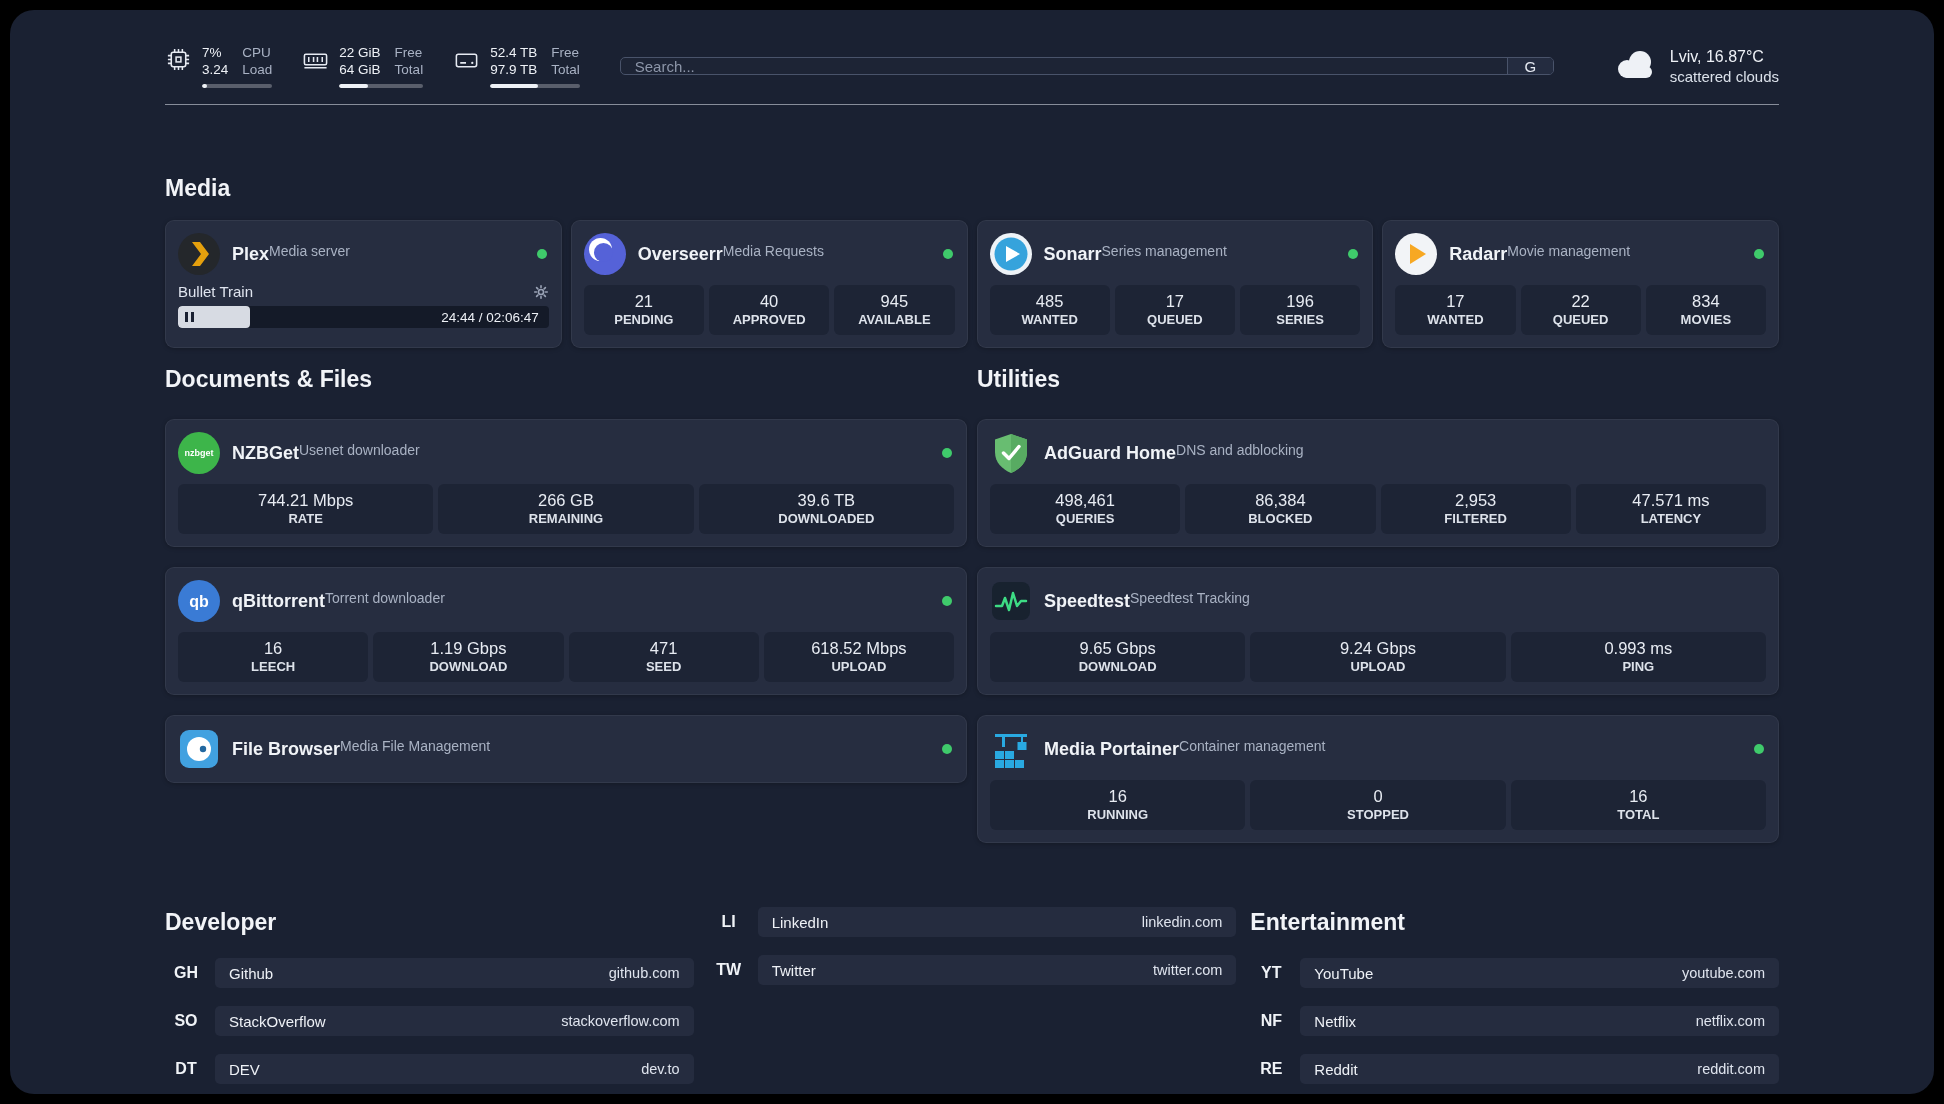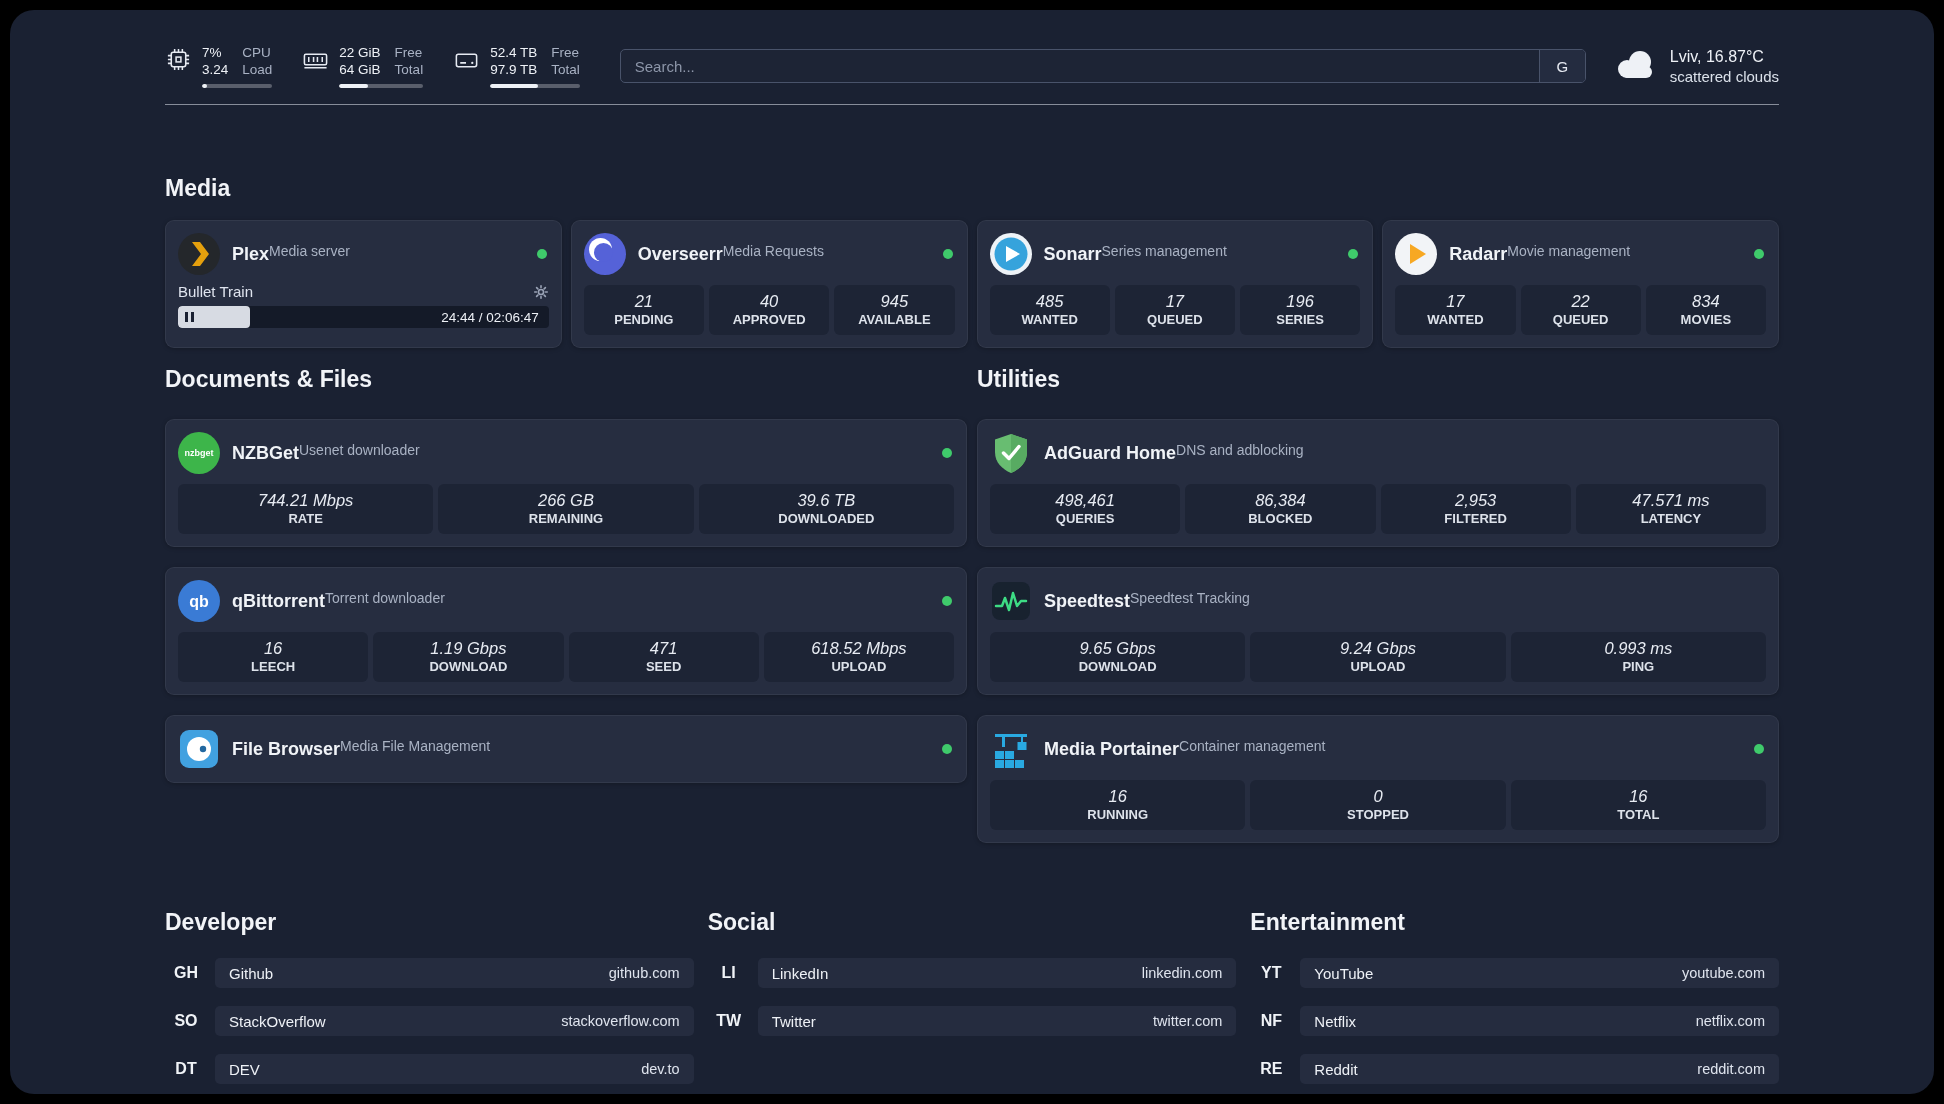--- a/index.html
+++ b/index.html
@@ -24,21 +24,21 @@
   .sys-stats { display: flex; gap: 30px; align-items: flex-start; flex: none; }
   .sys { display: flex; gap: 10px; }
   .sys-icon { flex: none; margin-top: 2px; }
   .sys-rows { display: flex; gap: 14px; }
   .sys-col { display: flex; flex-direction: column; font-size: 13.5px; line-height: 17px; }
   .sys-values { color: #eef1f6; }
   .sys-labels { color: #a9b2c4; }
   .meter { height: 4px; background: rgba(255,255,255,.28); border-radius: 2px; margin-top: 6px; overflow: hidden; }
   .meter-fill { height: 100%; background: #eef1f6; border-radius: 2px; }
 
-  .search { flex: 1; display: flex; margin: 0 28px 0 40px; height: 34px;
+  .search { flex: 1; display: flex; margin: 0 60px 0 40px; height: 18px;
     border: 1px solid #49536a; border-radius: 5px; background: #1d2435; overflow: hidden; }
   .search input { flex: 1; background: transparent; border: 0; outline: 0; color: #dfe4ee;
     font-size: 15px; padding: 0 14px; font-family: inherit; }
   .search input::placeholder { color: #8d96a9; }
   .search-engine { width: 46px; border: 0; border-left: 1px solid #49536a; background: #242c40;
     color: #e6eaf2; font-size: 15px; cursor: pointer; font-family: inherit; }
 
   .weather { display: flex; align-items: center; gap: 12px; flex: none; }
   .weather-text { display: flex; flex-direction: column; }
   .weather-loc { font-size: 16px; color: #eef1f6; line-height: 20px; }
@@ -62,21 +62,21 @@
   .card-head { display: flex; align-items: center; gap: 12px; position: relative; padding-right: 22px; }
   .app-icon { width: 42px; height: 42px; flex: none; display: block; }
   .app-meta { display: flex; flex-direction: row; }
   .app-name { font-size: 18px; font-weight: 600; color: #f0f3f7; line-height: 23px; }
   .app-desc { font-size: 14px; color: #a9b2c3; line-height: 17px; }
   .dot { position: absolute; right: 2px; top: 50%; transform: translateY(-50%);
     width: 10px; height: 10px; border-radius: 50%; background: #3fca6b; }
 
   .stats { display: flex; gap: 5px; margin-top: 10px; }
   .stat { flex: 1; background: #1d2435; border-radius: 6px; text-align: center; padding: 6px 4px 7px; }
-  .stat-value { font-size: 16.5px; color: #e8ecf3; line-height: 21px; font-style: italic; }
+  .stat-value { font-size: 16.5px; color: #e8ecf3; line-height: 21px; }
   .stat-label { font-size: 13px; font-weight: 700; color: #dde2ea; line-height: 16px; }
 
   
   .player { margin-top: 8px; }
   .player-row { display: flex; align-items: center; justify-content: space-between;
     font-size: 15px; color: #dfe4ee; margin-bottom: 6px; }
   .player-bar { position: relative; height: 22px; background: #141a28; border-radius: 4px; overflow: hidden; }
   .player-fill { position: absolute; left: 0; top: 0; bottom: 0; background: #d7dbe3;
     border-radius: 4px; display: flex; align-items: center; padding-left: 7px; }
   .pause { display: inline-flex; gap: 3px; cursor: pointer; }
@@ -550,21 +550,20 @@
         <div class="bm-row">
           <span class="bm-abbr">DT</span>
           <span class="bm-bar">
             <span class="bm-name">DEV</span>
             <span class="bm-url">dev.to</span>
           </span>
         </div>
       </div>
 
       <div class="bm-col">
-        <h2 class="section-title">Social</h2>
         <div class="bm-row">
           <span class="bm-abbr">LI</span>
           <span class="bm-bar">
             <span class="bm-name">LinkedIn</span>
             <span class="bm-url">linkedin.com</span>
           </span>
         </div>
         <div class="bm-row">
           <span class="bm-abbr">TW</span>
           <span class="bm-bar">

